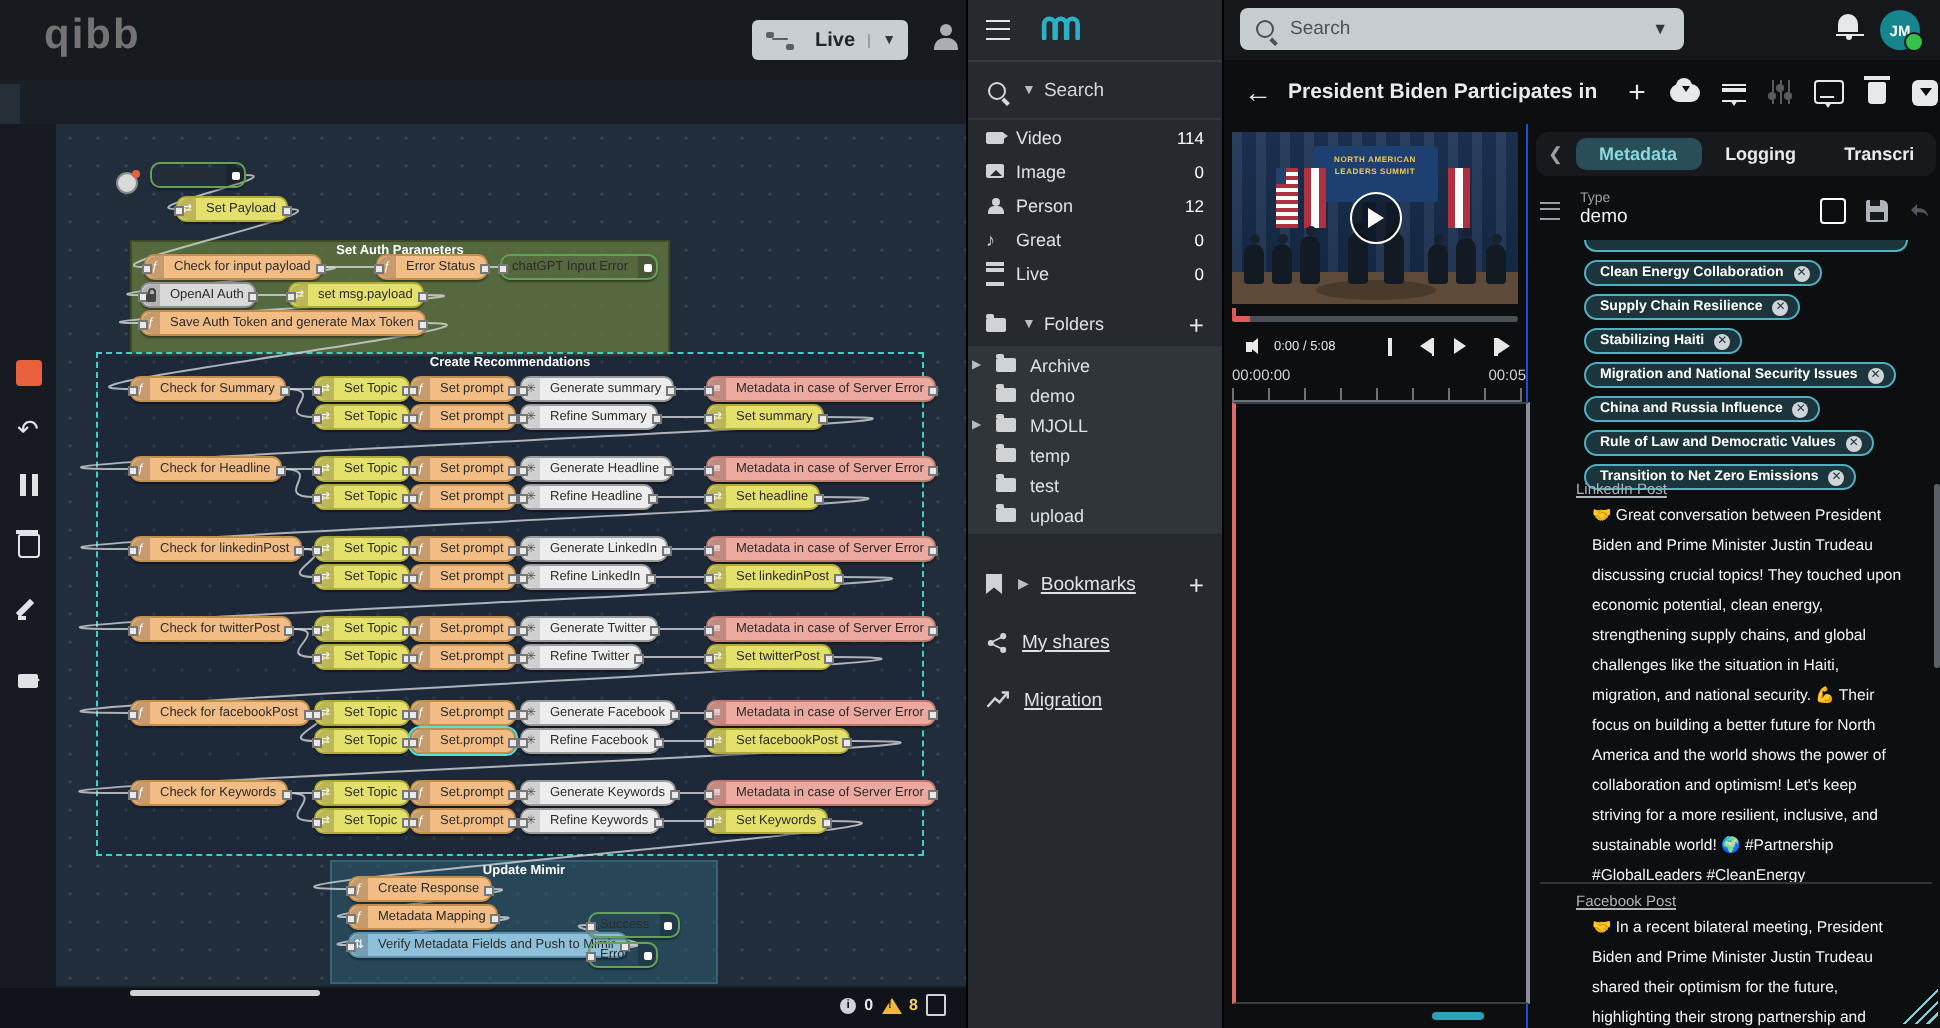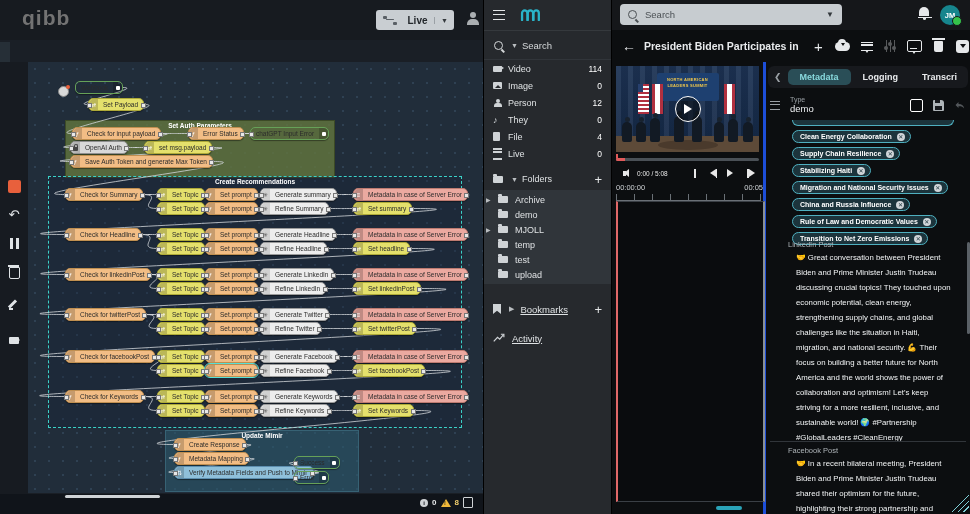--- a/index.html
+++ b/index.html
@@ -147,21 +147,21 @@
   .sliders i:nth-child(2):after{top:2px;}
   .sliders i:nth-child(3):after{top:6px;}
   .subcard{width:14px;height:10px;border:1.5px solid #e6e8ea;border-radius:2px;position:relative;}
   .subcard:before{content:"";position:absolute;left:2px;bottom:2px;width:7px;height:1.5px;background:#e6e8ea;}
   .subcard:after{content:"";position:absolute;left:4px;bottom:-5px;border:2.5px solid transparent;border-top:3px solid #e6e8ea;}
   .htrash{width:9px;height:11px;background:#e6e8ea;border-radius:1px 1px 2px 2px;position:relative;}
   .htrash:before{content:"";position:absolute;left:-2px;top:-3px;width:13px;height:2px;background:#e6e8ea;}
   .expbox{width:13px;height:13px;background:#e6e8ea;border-radius:3px;display:flex;align-items:center;justify-content:center;}
   .expbox:after{content:"";border:3px solid transparent;border-top:4.5px solid #0c0e10;margin-top:3px;}
   
-  .vcol{position:absolute;left:0;top:62px;width:151px;bottom:0;border-right:3px solid #1d4ed8;}
+  .vcol{position:absolute;left:0;top:62px;width:151px;bottom:0;border-right:1px solid #1d4ed8;}
   .thumb{position:absolute;left:4px;top:4px;width:143px;height:86px;background:linear-gradient(#1d3354,#142846);overflow:hidden;}
   .curtain{position:absolute;inset:0;background:repeating-linear-gradient(90deg,rgba(255,255,255,.06) 0 5px,rgba(0,0,0,.08) 5px 12px);}
   .sign{position:absolute;left:50%;top:7px;transform:translateX(-50%);width:62px;height:24px;background:#1e4070;border-radius:2px;color:#f2c84b;font-size:4px;font-weight:700;text-align:center;line-height:1.5;padding-top:4px;letter-spacing:.3px;}
   .flag{position:absolute;top:18px;width:11px;height:30px;}
   .flag.us{left:22px;background:repeating-linear-gradient(#b03040 0 2px,#fff 2px 4px);}
   .flag.us:before{content:"";position:absolute;left:0;top:0;width:5px;height:8px;background:#27406e;}
   .flag.ca{left:36px;background:linear-gradient(90deg,#b03040 0 30%,#fff 30% 70%,#b03040 70%);}
   .flag.ca2{left:auto;right:24px;background:linear-gradient(90deg,#b03040 0 30%,#fff 30% 70%,#b03040 70%);}
   .floor{position:absolute;left:0;bottom:0;width:100%;height:16px;background:#5d4a38;}
   .rug{position:absolute;left:50%;bottom:2px;transform:translateX(-50%);width:60px;height:10px;border-radius:50%;background:#4a3a2c;}
@@ -201,21 +201,21 @@
   .floppy:before{content:"";position:absolute;left:2px;top:0;width:5px;height:3px;background:#17191d;}
   .floppy:after{content:"";position:absolute;left:2px;bottom:1px;width:7px;height:4px;background:#17191d;}
   .undoic{margin-left:10px;opacity:.5;}
   .undoic svg{display:block;}
   .tagwrap{position:absolute;left:28px;top:58px;right:14px;}
   .tag-clip{height:5px;border:1px solid #4fb0c0;border-top:none;border-radius:0 0 8px 8px;background:#1c343c;margin-bottom:4px;width:160px;}
   .tag{display:table;margin-bottom:4px;background:#1c343c;border:1px solid #4fb0c0;border-radius:8px;padding:1.5px 5px 1.5px 7px;}
   .tag-inner{display:flex;align-items:center;}
   .tag .tlbl{font-size:7px;font-weight:700;color:#fff;white-space:nowrap;}
   .tag .tx{width:8px;height:8px;border-radius:50%;background:#cfd4d8;color:#1c343c;font-size:6px;font-weight:700;display:flex;align-items:center;justify-content:center;margin-left:5px;line-height:1;}
-  .postlab{position:absolute;left:24px;font-size:7.5px;color:#aeb4b8;}
+  .postlab{position:absolute;left:24px;font-size:7.5px;color:#aeb4b8;text-decoration:underline;}
   .posttext{position:absolute;left:32px;right:18px;font-size:7.8px;line-height:15px;color:#f2f4f5;}
   .vbar{position:absolute;right:2px;top:180px;width:3.5px;height:92px;border-radius:2px;background:#5a6066;}
   .grip{position:absolute;right:3px;bottom:2px;width:22px;height:18px;background:repeating-linear-gradient(135deg,transparent 0 3px,#7fd0d8 3px 4.2px);clip-path:polygon(100% 0,0 100%,100% 100%);}
   .sep{border-top:1px solid #31353a;}
 </style>
 </head>
 <body>
 
 <div class="app">
 
@@ -661,31 +661,24 @@
   <div class="mrow">
     <span class="micon">
             <span class="ip"></span>
           </span>
     <span class="mlabel">Person</span>
     <span class="mcount">12</span>
   </div>
 
   <div class="mrow">
     <span class="micon">♪</span>
-    <span class="mlabel">They</span>
+    <span class="mlabel">Great</span>
     <span class="mcount">0</span>
   </div>
 
-  <div class="mrow">
-    <span class="micon">
-            <span class="ifile"></span>
-          </span>
-    <span class="mlabel">File</span>
-    <span class="mcount">4</span>
-  </div>
 
   <div class="mrow">
     <span class="micon">
             <span class="ilive"></span>
           </span>
     <span class="mlabel">Live</span>
     <span class="mcount">0</span>
   </div>
 </div>
     <div class="sec-head">
@@ -731,25 +724,34 @@
     <span class="fname">upload</span>
   </div>
 </div>
     <div class="lib-item" style="margin-top:12px">
       <span class="ibm"></span>
       <span class="caret">▶</span>
       <span class="slabel" style="margin-left:2px">Bookmarks</span>
       <span class="plus">+</span>
     </div>
     <div class="lib-item">
+      <svg width="11" height="11" viewBox="0 0 16 16">
+          <circle cx="12.5" cy="3" r="2.2" fill="#cfd3d6"></circle>
+          <circle cx="3.5" cy="8" r="2.2" fill="#cfd3d6"></circle>
+          <circle cx="12.5" cy="13" r="2.2" fill="#cfd3d6"></circle>
+          <path d="M4 7.5 12 3.5M4 8.5 12 12.5" stroke="#cfd3d6" stroke-width="1.3"></path>
+        </svg>
+      <span class="slabel">My shares</span>
+    </div>
+    <div class="lib-item">
       <svg width="12" height="10" viewBox="0 0 16 12">
           <path d="M1 10.5 6 5l3 2.5L14 1.5" stroke="#cfd3d6" fill="none" stroke-width="1.6"></path>
           <path d="M10.5 1h4v4" stroke="#cfd3d6" fill="none" stroke-width="1.6"></path>
         </svg>
-      <span class="slabel">Activity</span>
+      <span class="slabel">Migration</span>
     </div>
   </div>
 
   <div class="detail">
     <div class="d-topbar">
       <div class="d-search">
         <span class="mag"></span>
         <span class="ph">Search</span>
         <span class="caret">▼</span>
       </div>

